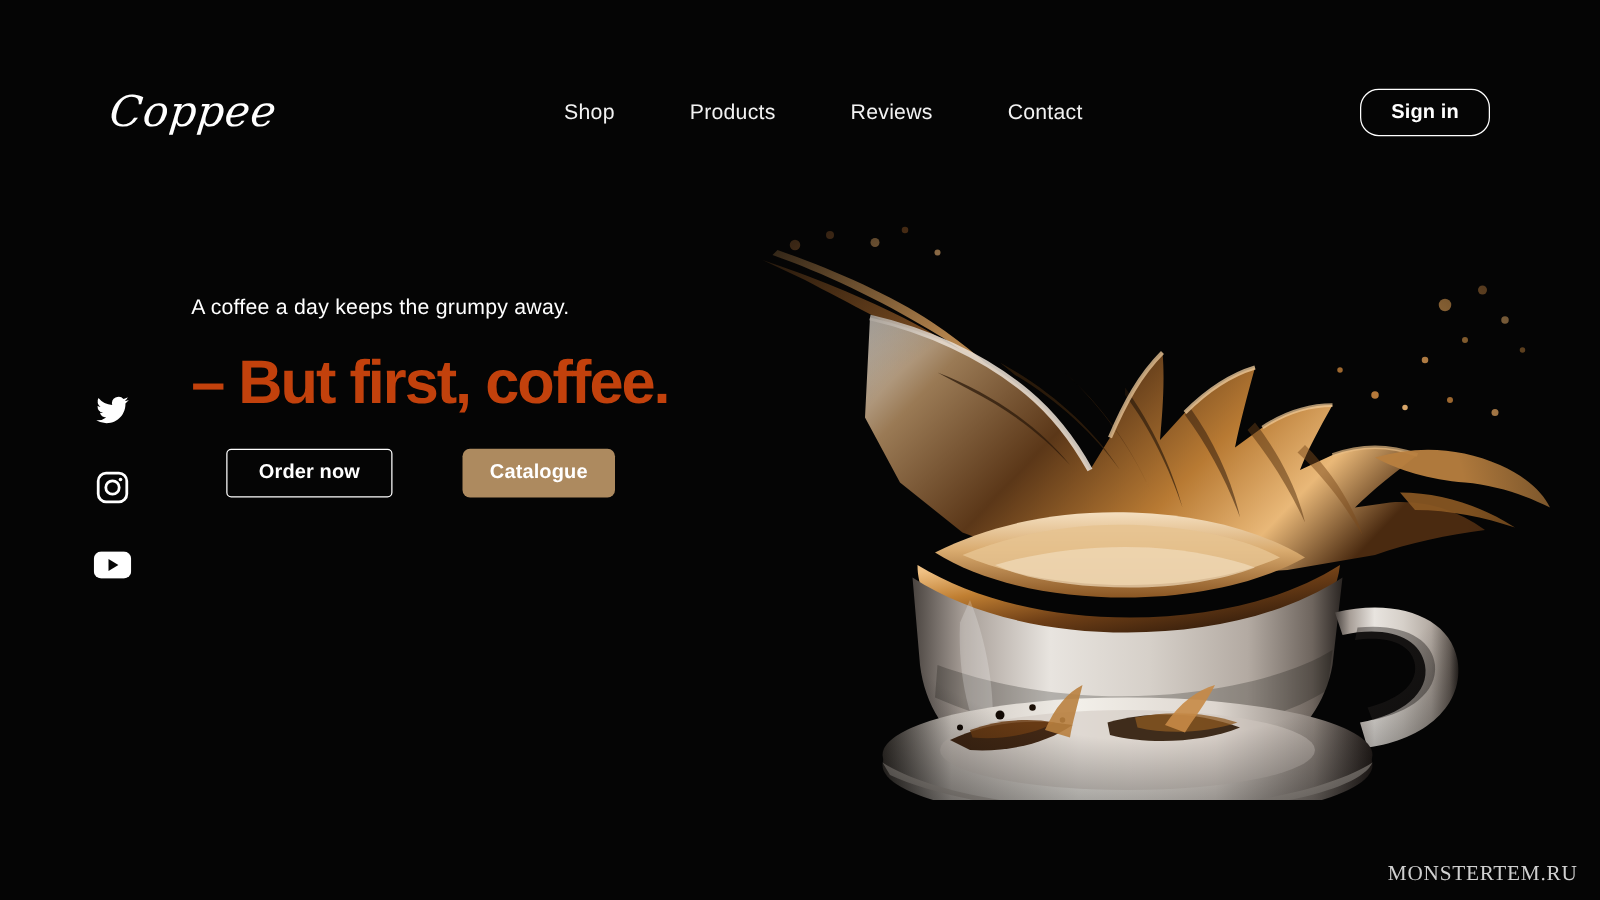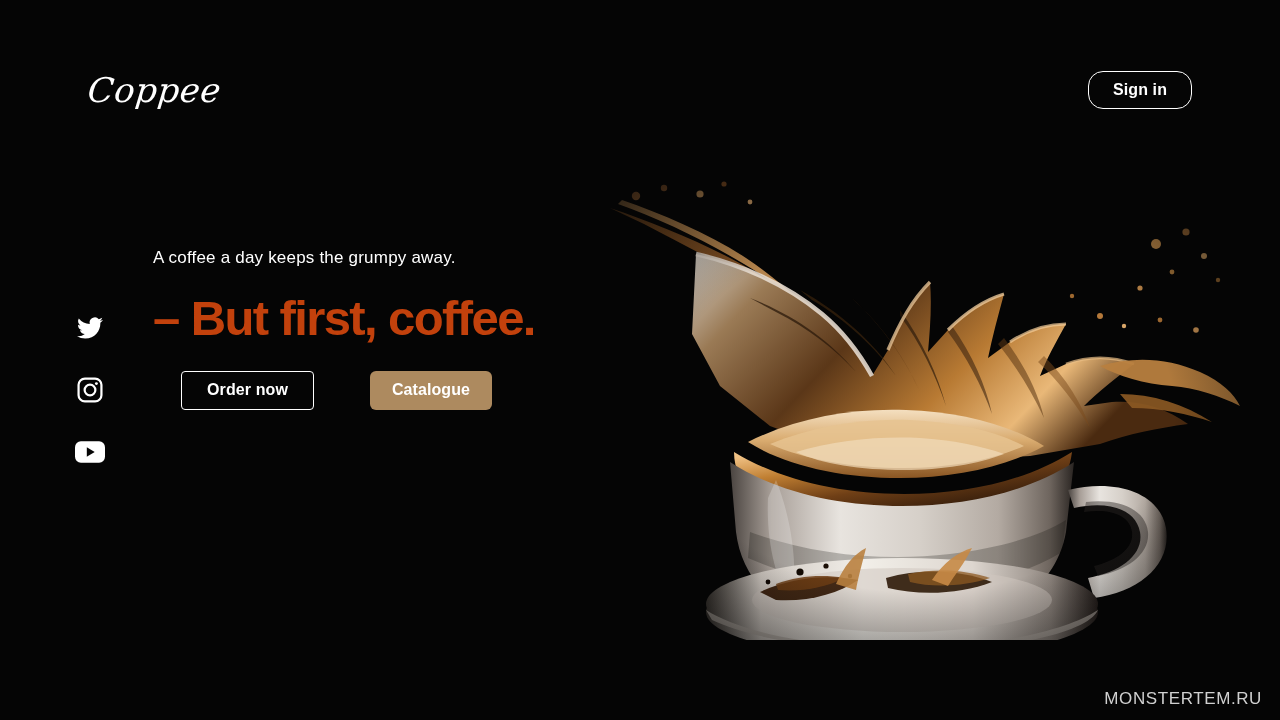--- a/index.html
+++ b/index.html
@@ -76,21 +76,21 @@
   .social-link {
     width:32px; height:32px;
     display:flex; align-items:center; justify-content:center;
     cursor:pointer;
   }
   .social-link svg { display:block; }
 
   
   .hero-copy {
     position:absolute;
-    left:153px; top:248px;
+    left:153px; top:236px;
     width:470px;
     z-index:4;
   }
   .eyebrow {
     font-size:17px;
     font-weight:500;
     color:#ffffff;
     letter-spacing:0.2px;
     margin-bottom:26px;
     white-space:nowrap;
@@ -155,32 +155,38 @@
   .hero-art svg { display:block; width:100%; height:100%; }
 
   
   .watermark {
     position:absolute;
     right:18px; bottom:11px;
     font-size:17px;
     font-weight:400;
     color:#d0d0d0;
     letter-spacing:0.6px;
-    font-family:Liberation Sans, sans-serif;
+    font-family:Liberation Serif, serif;
     z-index:9;
   }
 </style>
 </head>
 <body>
 
 <div class="page">
 
   <header class="header">
     <div class="logo">Coppee</div>
 
+    <nav class="nav">
+      <span class="nav-item">Shop</span>
+      <span class="nav-item">Products</span>
+      <span class="nav-item">Reviews</span>
+      <span class="nav-item">Contact</span>
+    </nav>
 
     <button class="signin">Sign in</button>
   </header>
 
   <div class="social-rail">
 
     <a class="social-link">
       <span>
         <svg width="30" height="26" viewBox="0 0 24 24" fill="#ffffff" xmlns="http://www.w3.org/2000/svg">
           <path d="M23.95 4.57a10 10 0 0 1-2.82.77 4.96 4.96 0 0 0 2.16-2.72 9.9 9.9 0 0 1-3.13 1.2 4.92 4.92 0 0 0-8.39 4.49A13.98 13.98 0 0 1 1.64 3.16a4.92 4.92 0 0 0 1.52 6.57A4.9 4.9 0 0 1 .96 9.1v.06a4.93 4.93 0 0 0 3.95 4.83 4.96 4.96 0 0 1-2.22.08 4.93 4.93 0 0 0 4.6 3.42A9.87 9.87 0 0 1 0 19.54a13.94 13.94 0 0 0 7.55 2.21c9.06 0 14.01-7.5 14.01-14.01 0-.21 0-.42-.02-.63a10 10 0 0 0 2.46-2.54z"></path>

